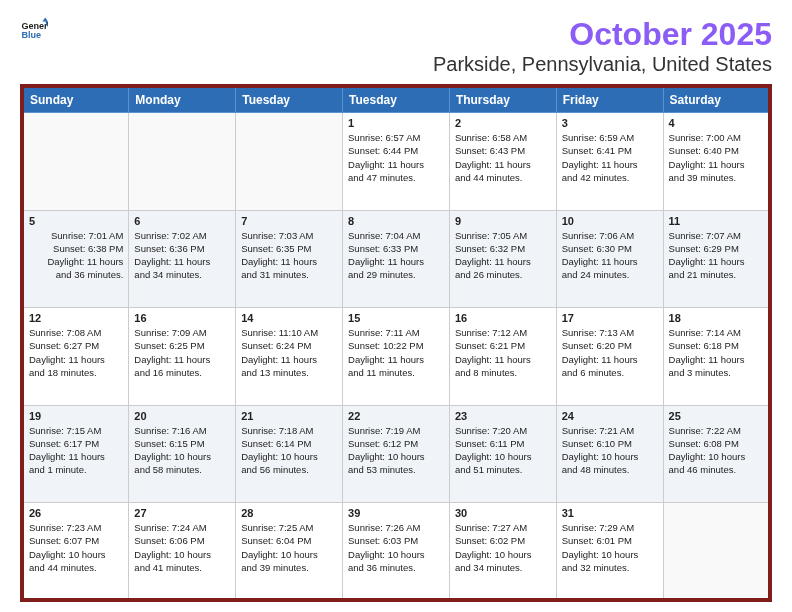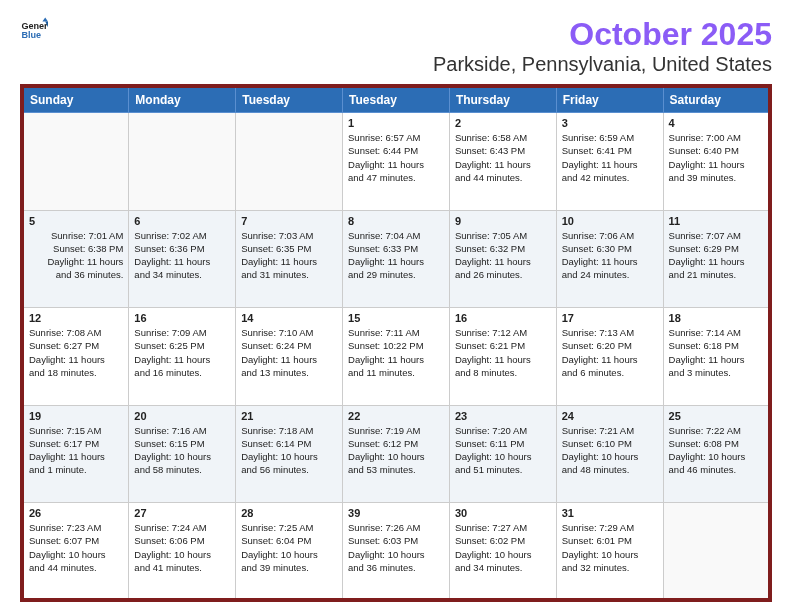--- a/index.html
+++ b/index.html
@@ -213,21 +213,21 @@
           </td>
           <td>
             <span class="day-number">16</span>
             <div class="day-info" style="white-space: pre-line;">Sunrise: 7:09 AM
 Sunset: 6:25 PM
 Daylight: 11 hours
 and 16 minutes.</div>
           </td>
           <td>
             <span class="day-number">14</span>
-            <div class="day-info" style="white-space: pre-line;">Sunrise: 7:10 AM
+            <div class="day-info" style="white-space: pre-line;">Sunrise: 11:10 AM
 Sunset: 6:24 PM
 Daylight: 11 hours
 and 13 minutes.</div>
           </td>
           <td>
             <span class="day-number">15</span>
             <div class="day-info" style="white-space: pre-line;">Sunrise: 7:11 AM
 Sunset: 10:22 PM
 Daylight: 11 hours
 and 11 minutes.</div>

